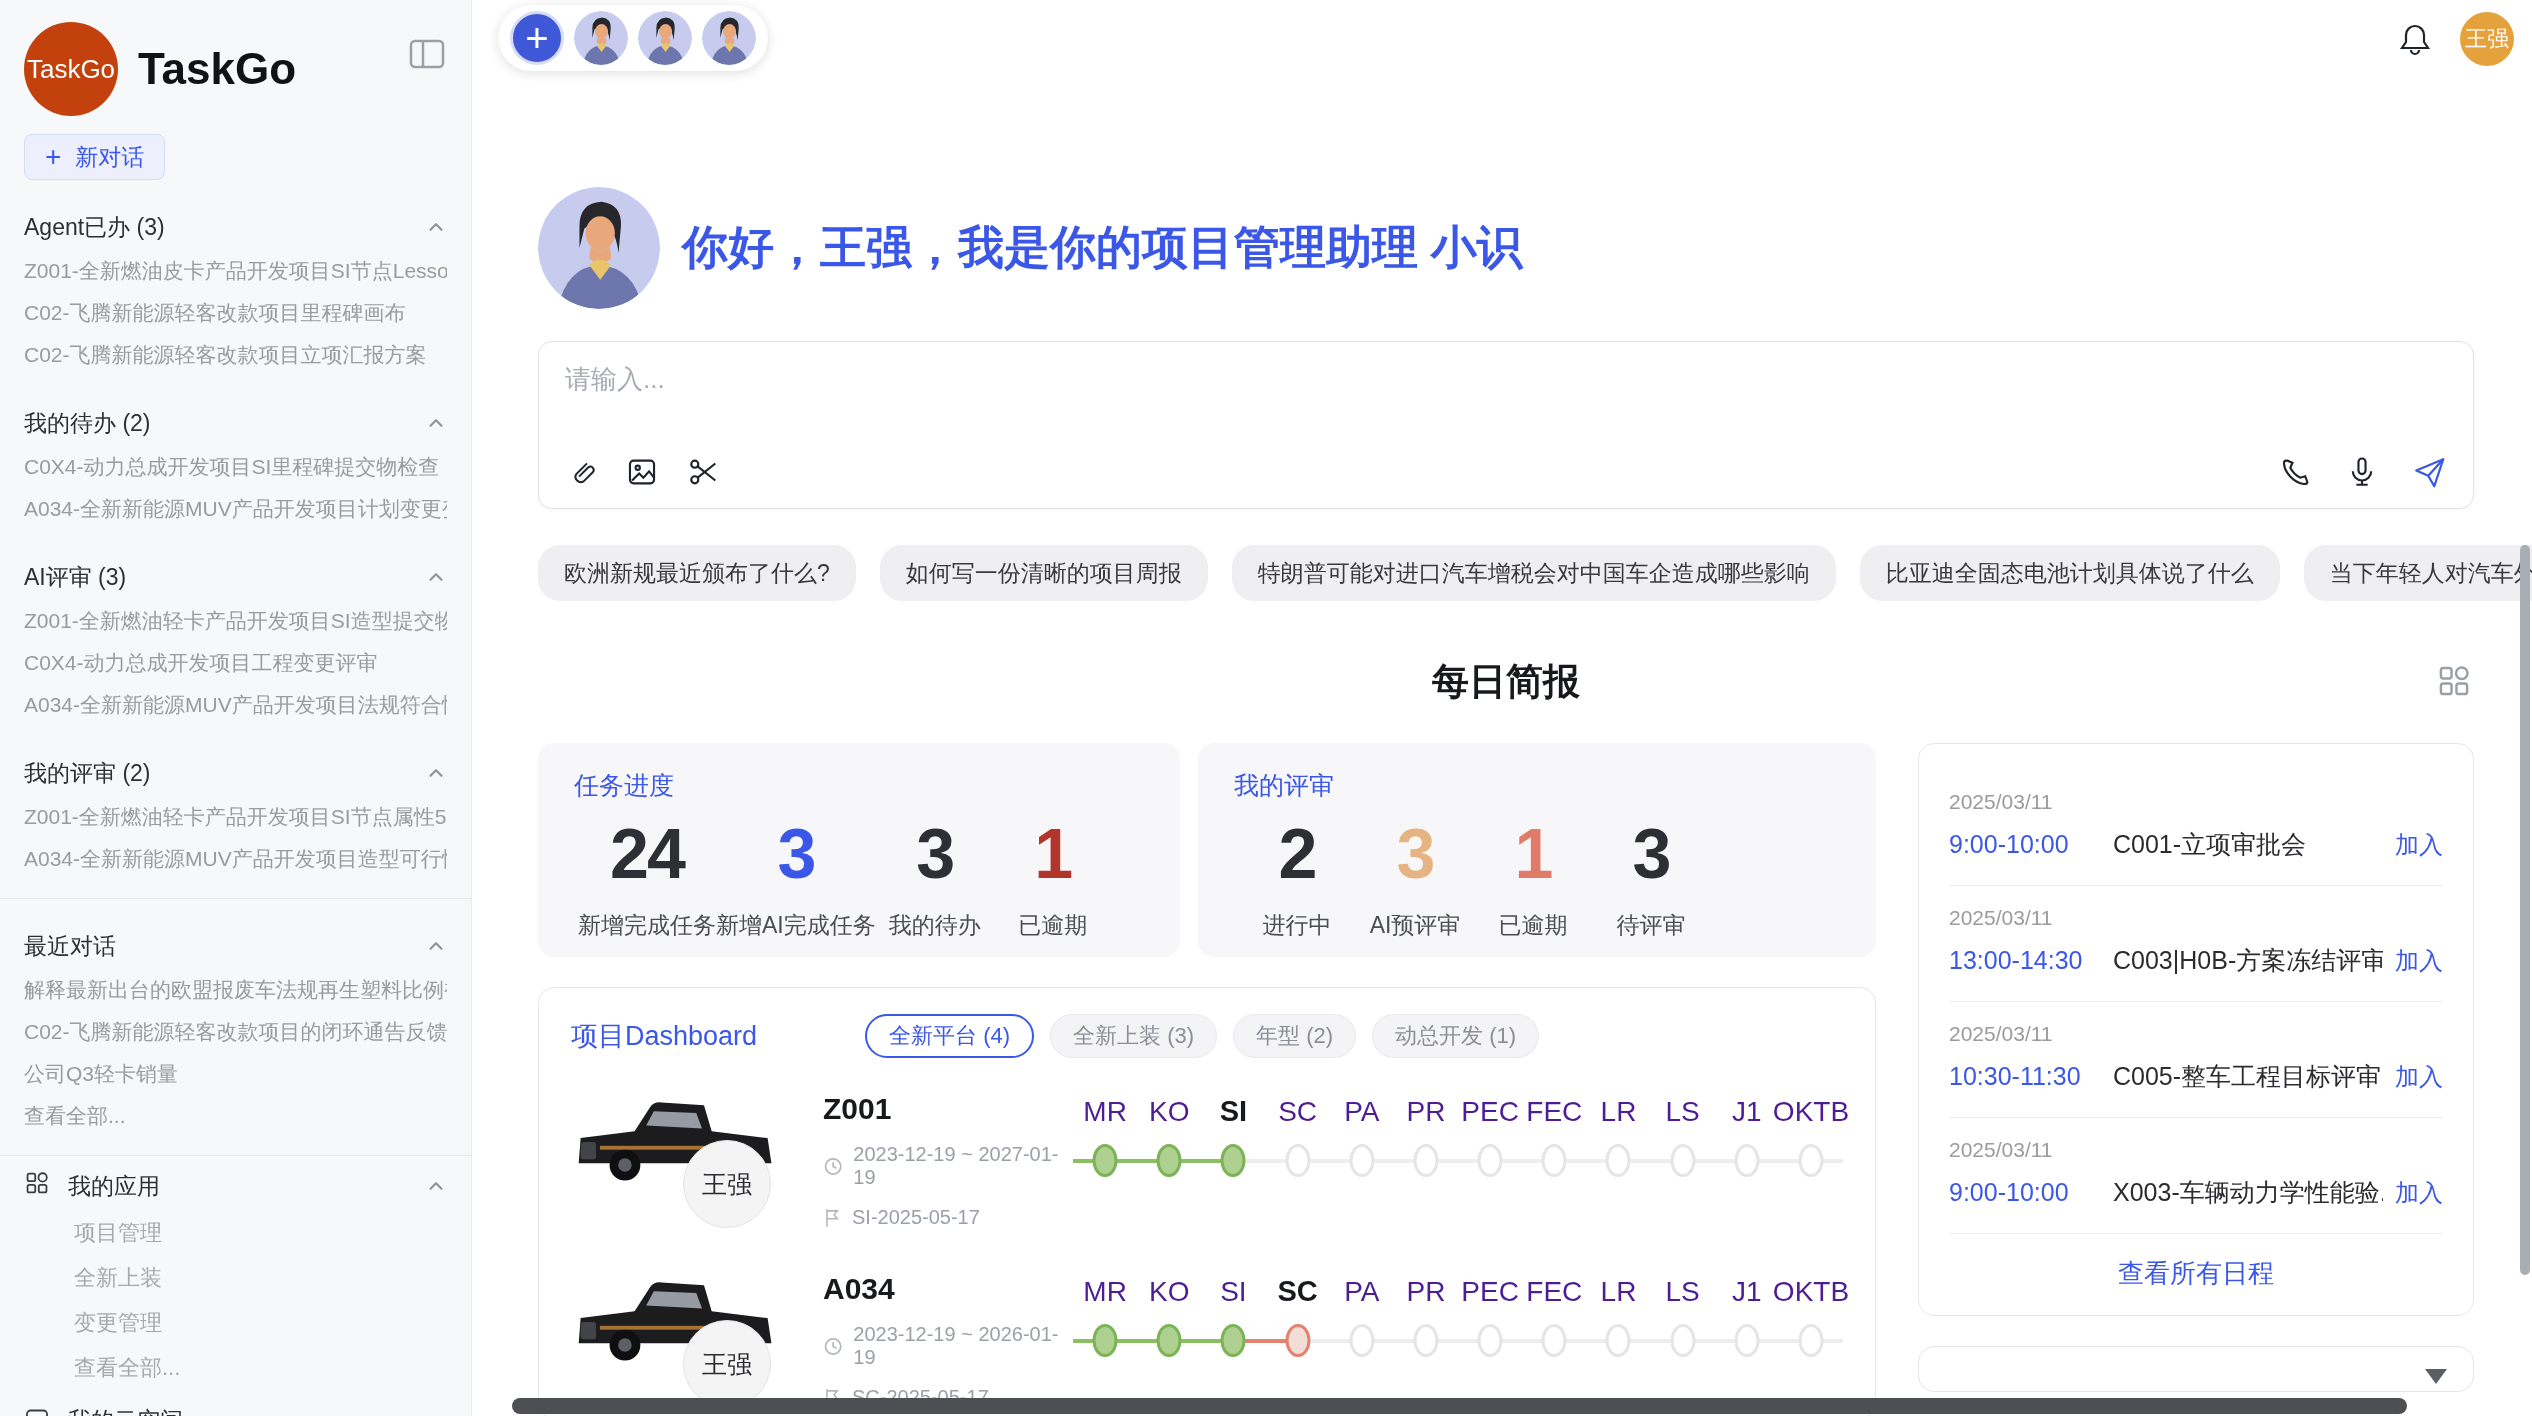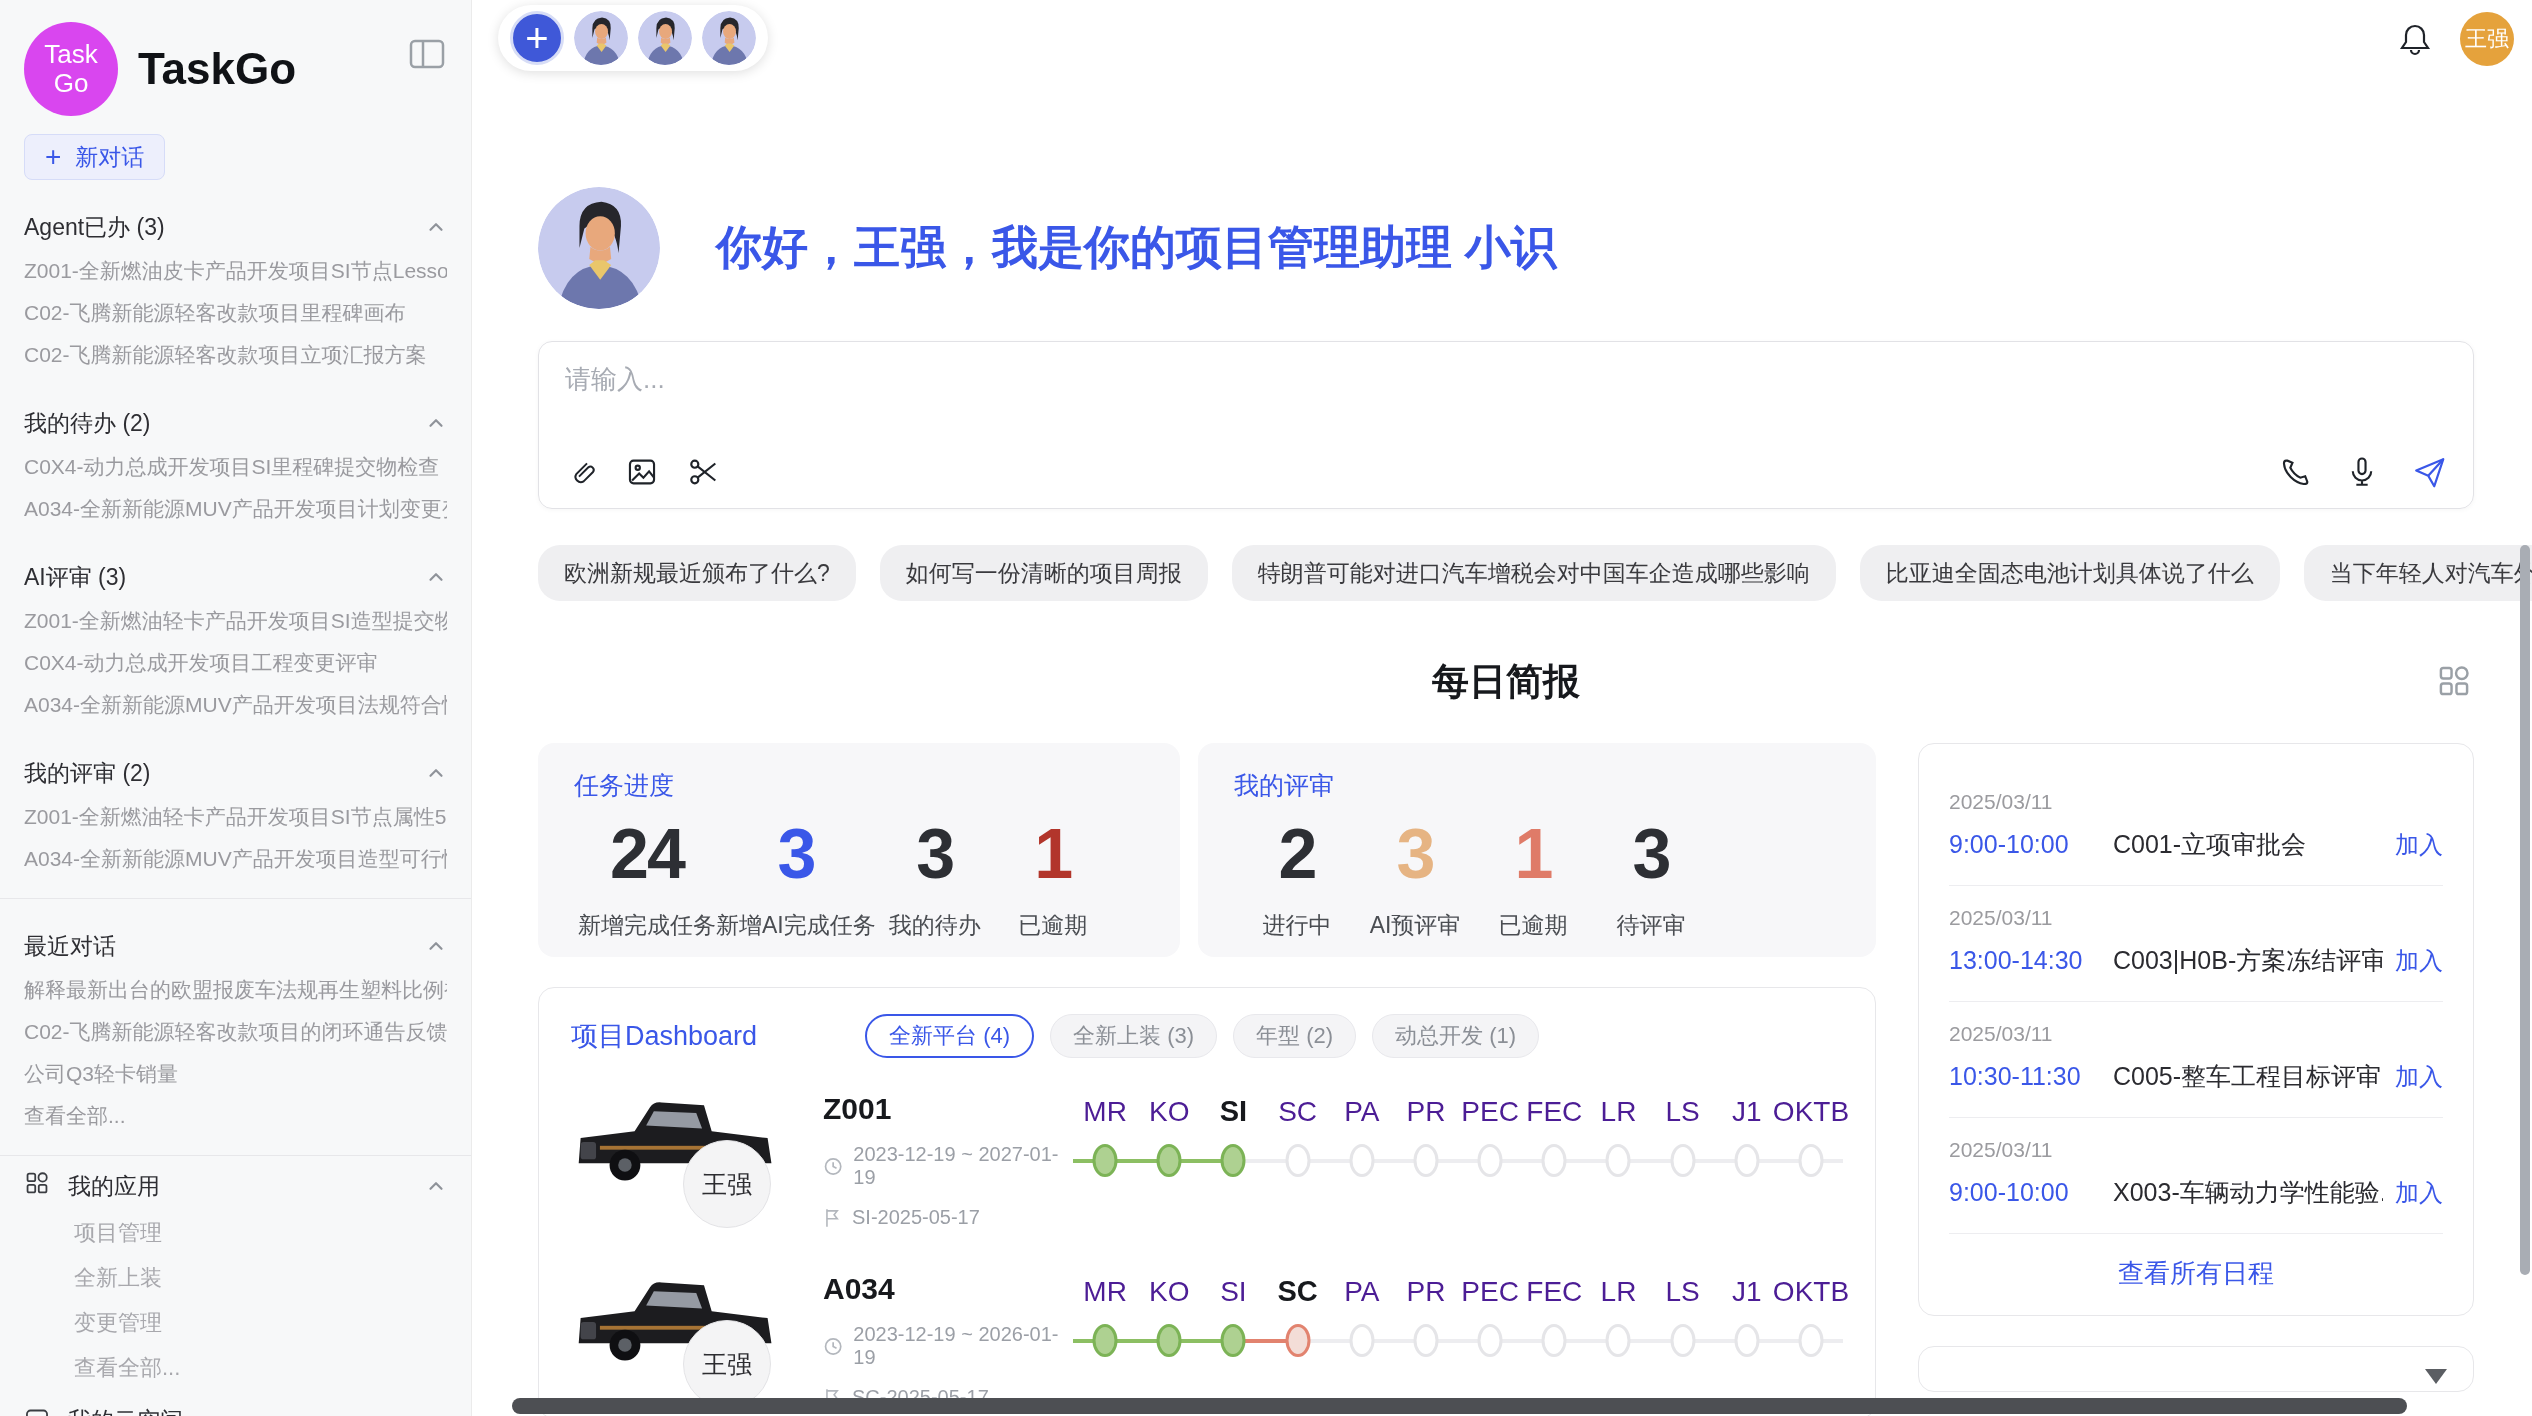--- a/index.html
+++ b/index.html
@@ -4,22 +4,22 @@
 <style>
   * { margin:0; padding:0; box-sizing:border-box; }
   html,body { width:2532px; height:1416px; overflow:hidden; background:#fff;
     font-family:"Liberation Sans","DejaVu Sans",sans-serif; }
   .app { display:flex; width:2532px; height:1416px; }
 
   
   .sidebar { width:472px; flex:none; background:#f7f8f9; border-right:1px solid #ebebeb;
     padding:18px 24px 0; position:relative; overflow:hidden; }
   .logo-row { display:flex; align-items:center; gap:20px; padding:4px 0 18px; }
-  .logo-circle { width:94px; height:94px; border-radius:50%; background:#d946ef; color:#fff;
-    display:flex; flex-direction:column; align-items:center; justify-content:center;
+  .logo-circle { width:94px; height:94px; border-radius:50%; background:#c2410c; color:#fff;
+    display:flex; flex-direction:row; align-items:center; justify-content:center;
     font-size:26px; line-height:29px; font-weight:500; }
   .app-title { font-size:44px; font-weight:700; color:#101216; }
   .collapse-btn { position:absolute; right:26px; top:38px; cursor:pointer; }
   .new-chat { height:46px; border:1px solid #d6dcf8; background:#edeffc; border-radius:8px;
     color:#3a57e8; font-size:23px; font-weight:500; display:flex; align-items:center;
     gap:14px; padding:0 20px; cursor:pointer; }
   .new-chat .plus { font-size:28px; font-weight:400; }
   .sb-header { display:flex; justify-content:space-between; align-items:center; margin-top:24px;
     height:46px; font-size:23px; color:#2e2e33; font-weight:500; cursor:pointer; }
   .sb-item { font-size:21px; color:#9a9a9f; height:42px; line-height:42px; white-space:nowrap;
@@ -36,21 +36,21 @@
     box-shadow:0 2px 12px rgba(0,0,0,.13); display:flex; align-items:center; gap:10px; padding:0 12px; }
   .plus-btn { width:54px; height:54px; border-radius:50%; background:#3f58d8; border:3px solid #d7ddf6;
     color:#fff; font-size:40px; line-height:1; display:flex; align-items:center; justify-content:center; cursor:pointer; }
   .avatar-s { width:54px; height:54px; border-radius:50%; overflow:hidden; flex:none; cursor:pointer; }
   .avatar-s svg { width:100%; height:100%; display:block; }
   .top-right { position:absolute; right:18px; top:12px; display:flex; align-items:center; gap:28px; }
   .user-avatar { width:54px; height:54px; border-radius:50%; background:#e5a23c; color:#fff;
     font-size:22px; display:flex; align-items:center; justify-content:center; cursor:pointer; }
 
   .content { position:absolute; top:75px; left:66px; right:58px; bottom:0; }
-  .hero { display:flex; align-items:center; gap:56px; margin-top:112px; }
+  .hero { display:flex; align-items:center; gap:22px; margin-top:112px; }
   .hero-avatar { width:122px; height:122px; border-radius:50%; overflow:hidden; flex:none; }
   .hero-avatar svg { width:100%; height:100%; display:block; }
   .hero-title { font-size:46px; font-weight:700; color:#3a57e8; }
 
   .composer { margin-top:32px; border:1px solid #e2e2e6; border-radius:14px; height:168px;
     padding:20px 26px 18px; display:flex; flex-direction:column; box-shadow:0 1px 5px rgba(0,0,0,.04); }
   .composer textarea { border:0; outline:0; resize:none; flex:1; font-size:26px; color:#333;
     font-family:inherit; background:transparent; }
   .composer textarea::placeholder { color:#a7abb3; }
   .composer-bar { display:flex; align-items:center; }

